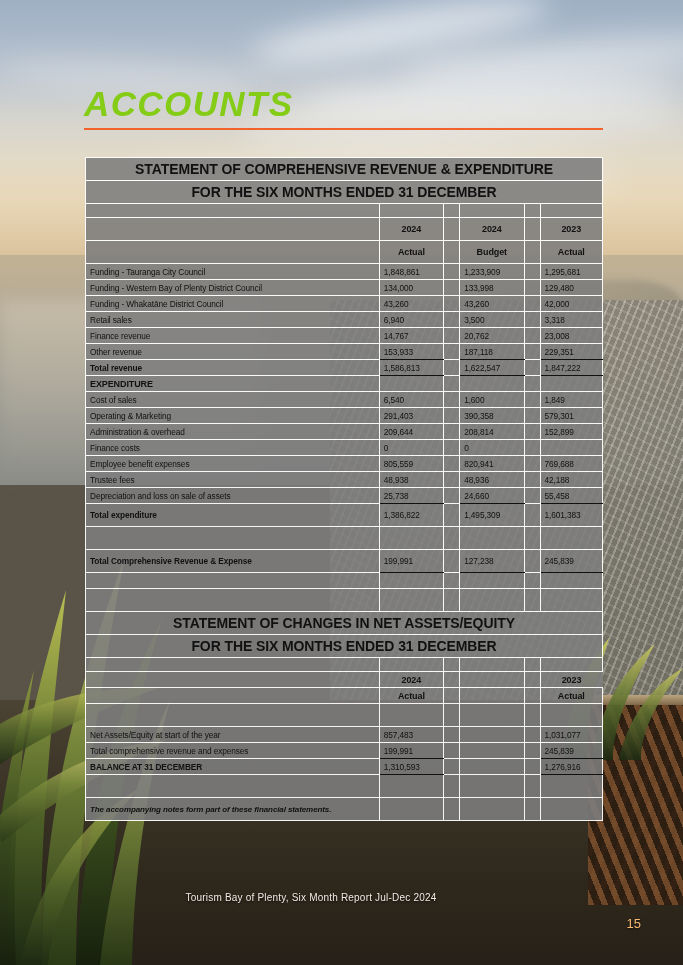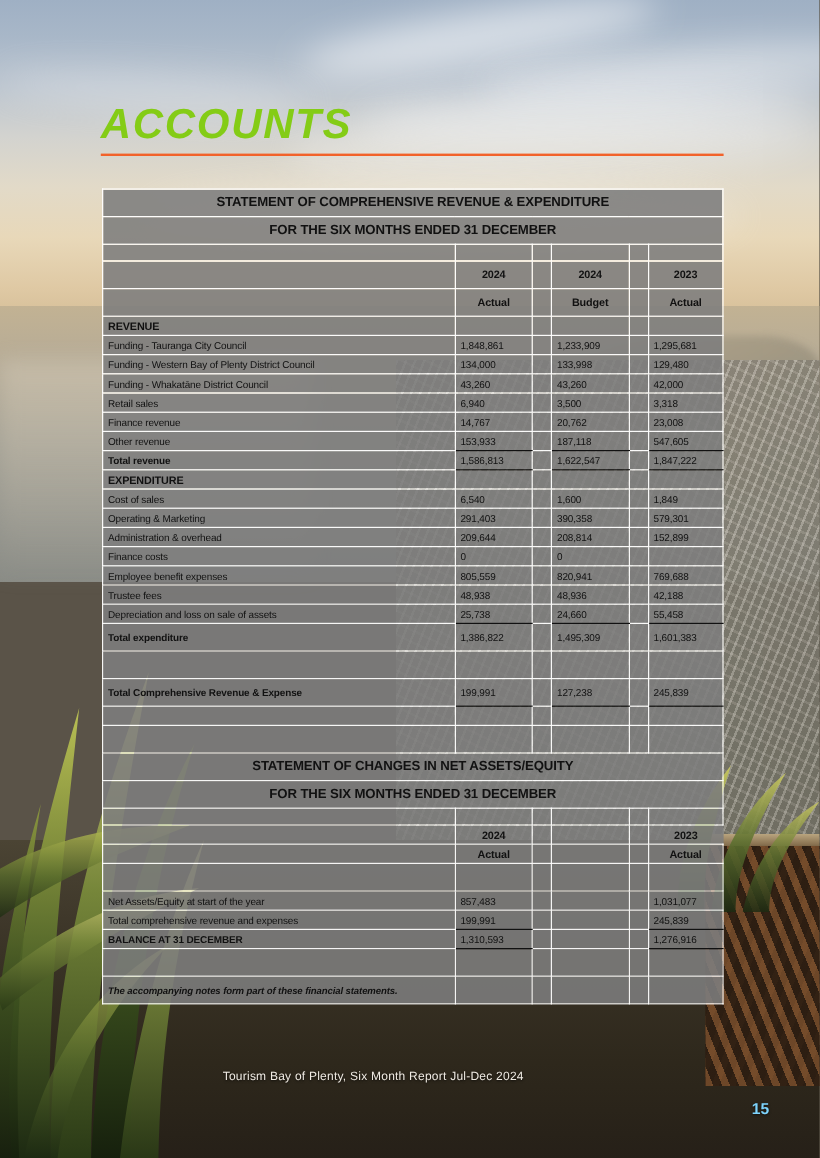--- a/index.html
+++ b/index.html
@@ -175,21 +175,21 @@
   .c-label  { width: 292px; }
   .c-n1     { width: 64px;  text-align: right; }
   .c-gap1   { width: 16px; }
   .c-n2     { width: 64px;  text-align: right; }
   .c-gap2   { width: 16px; }
   .c-n3     { width: 62px;  text-align: right; }
 
   .hdr-title {
     text-align: center;
     font-weight: bold;
-    font-size: 11px;
+    font-size: 14px;
     letter-spacing: 0.15px;
     color: #0b0b0b;
     margin-top: 14px;
   }
   .yr { text-align: center; font-weight: bold; font-size: 9px; }
   .bold { font-weight: bold; }
   .sec  { font-weight: bold; font-size: 9px; }
   .note { font-style: italic; font-size: 8px; font-weight: bold; }
   .rule-bottom { border-bottom: 1.3px solid #111 !important; }
   .rule-both   { border-top: 1.3px solid #111 !important; border-bottom: 1.3px solid #111 !important; }
@@ -202,23 +202,23 @@
     text-align: center;
     color: #efeae2;
     font-size: 10px;
     letter-spacing: 0.2px;
     text-shadow: 0 1px 2px rgba(0,0,0,.7);
   }
   .page-num {
     position: absolute;
     right: 42px;
     top: 916px;
-    color: #7dd3fc;
+    color: #fdba74;
     font-size: 13px;
-    font-weight: bold;
+    font-weight: normal;
     text-shadow: 0 1px 2px rgba(0,0,0,.6);
   }
 </style>
 </head>
 <body>
 
 <div id="photo-bg">
   <div class="bg-sky"></div>
   <div class="cloud c1"></div>
   <div class="cloud c2"></div>
@@ -324,28 +324,20 @@
 
       <tr class="tall">
         <td></td>
         <td class="yr">Actual</td>
         <td></td>
         <td class="yr">Budget</td>
         <td></td>
         <td class="yr">Actual</td>
       </tr>
 
-      <tr>
-        <td class="sec">REVENUE</td>
-        <td></td>
-        <td></td>
-        <td></td>
-        <td></td>
-        <td></td>
-      </tr>
 
       <tr>
         <td>Funding - Tauranga City Council</td>
         <td>1,848,861</td>
         <td></td>
         <td>1,233,909</td>
         <td></td>
         <td>1,295,681</td>
       </tr>
       <tr>
@@ -379,21 +371,21 @@
         <td>20,762</td>
         <td></td>
         <td>23,008</td>
       </tr>
       <tr>
         <td>Other revenue</td>
         <td class="rule-bottom">153,933</td>
         <td></td>
         <td class="rule-bottom">187,118</td>
         <td></td>
-        <td class="rule-bottom">547,605</td>
+        <td class="rule-bottom">229,351</td>
       </tr>
 
       <tr>
         <td class="bold">Total revenue</td>
         <td class="rule-bottom">1,586,813</td>
         <td></td>
         <td class="rule-bottom">1,622,547</td>
         <td></td>
         <td class="rule-bottom">1,847,222</td>
       </tr>

